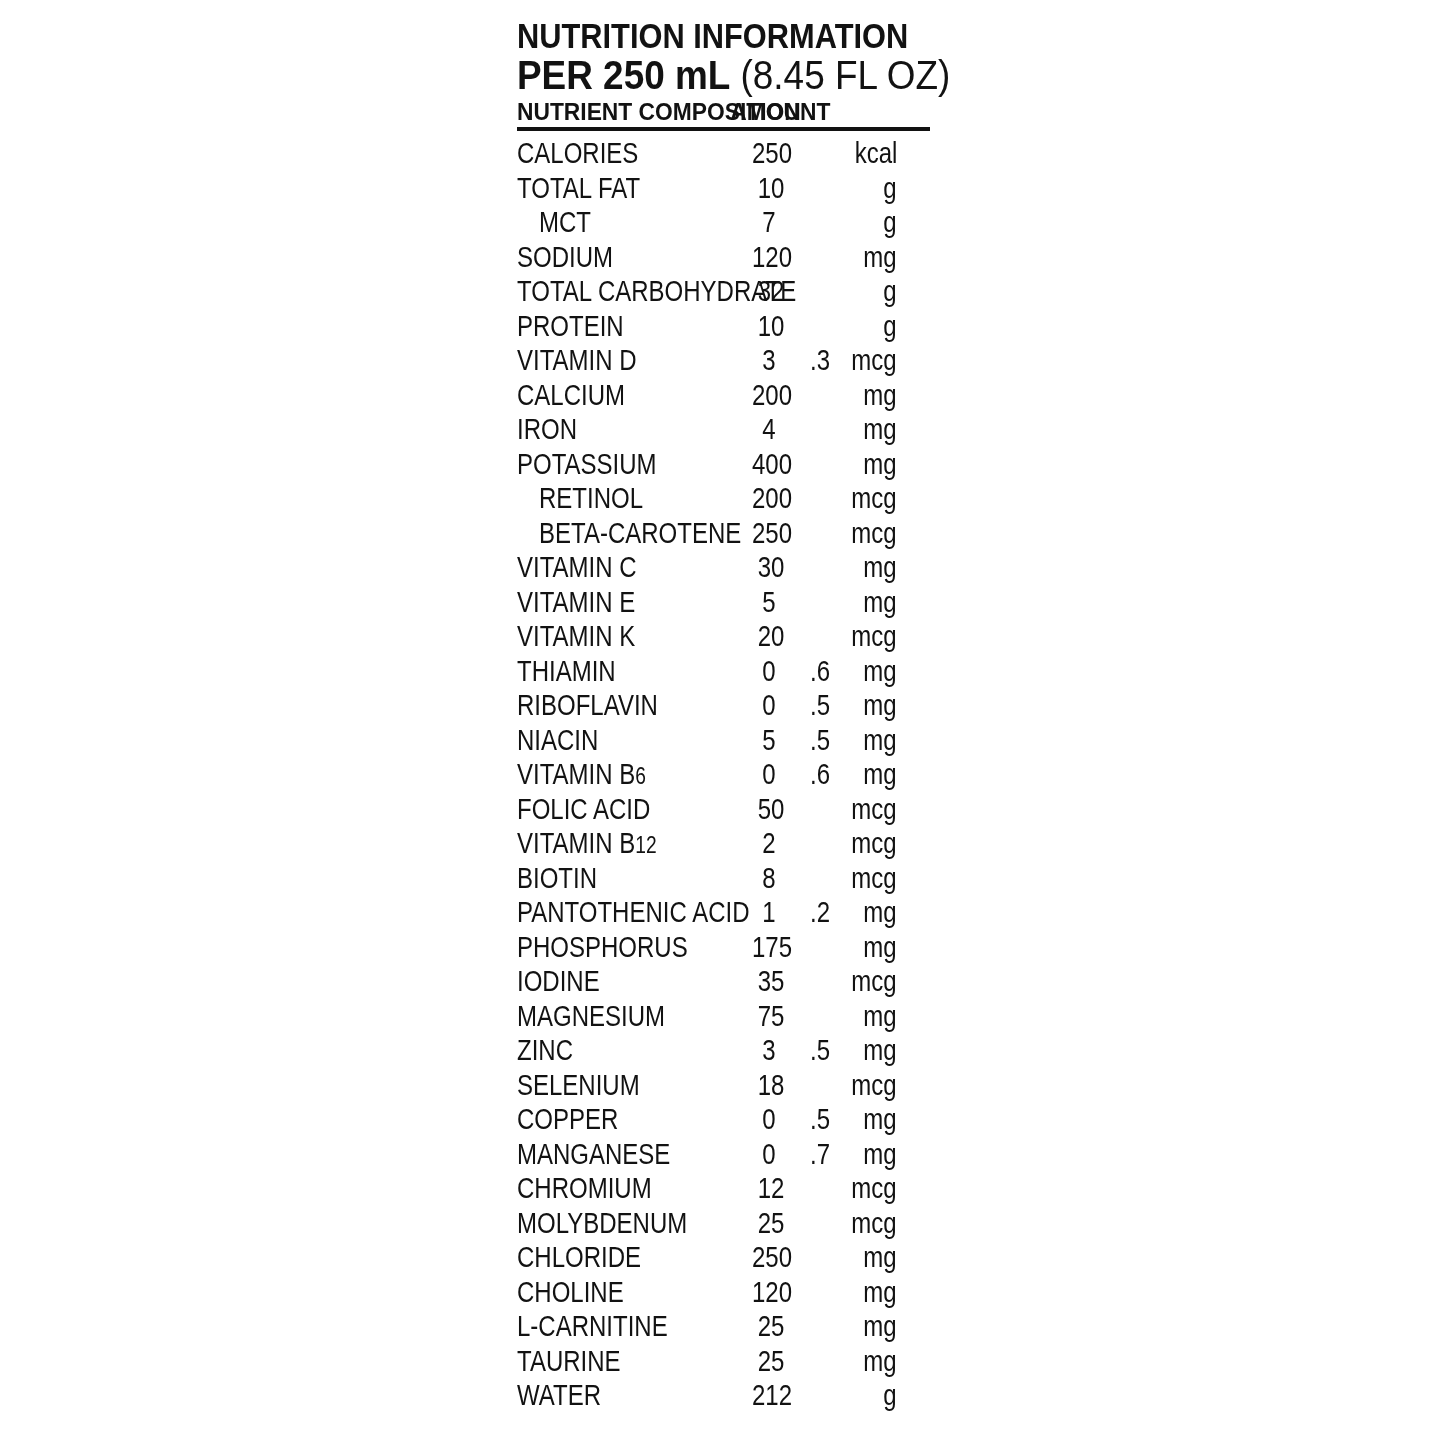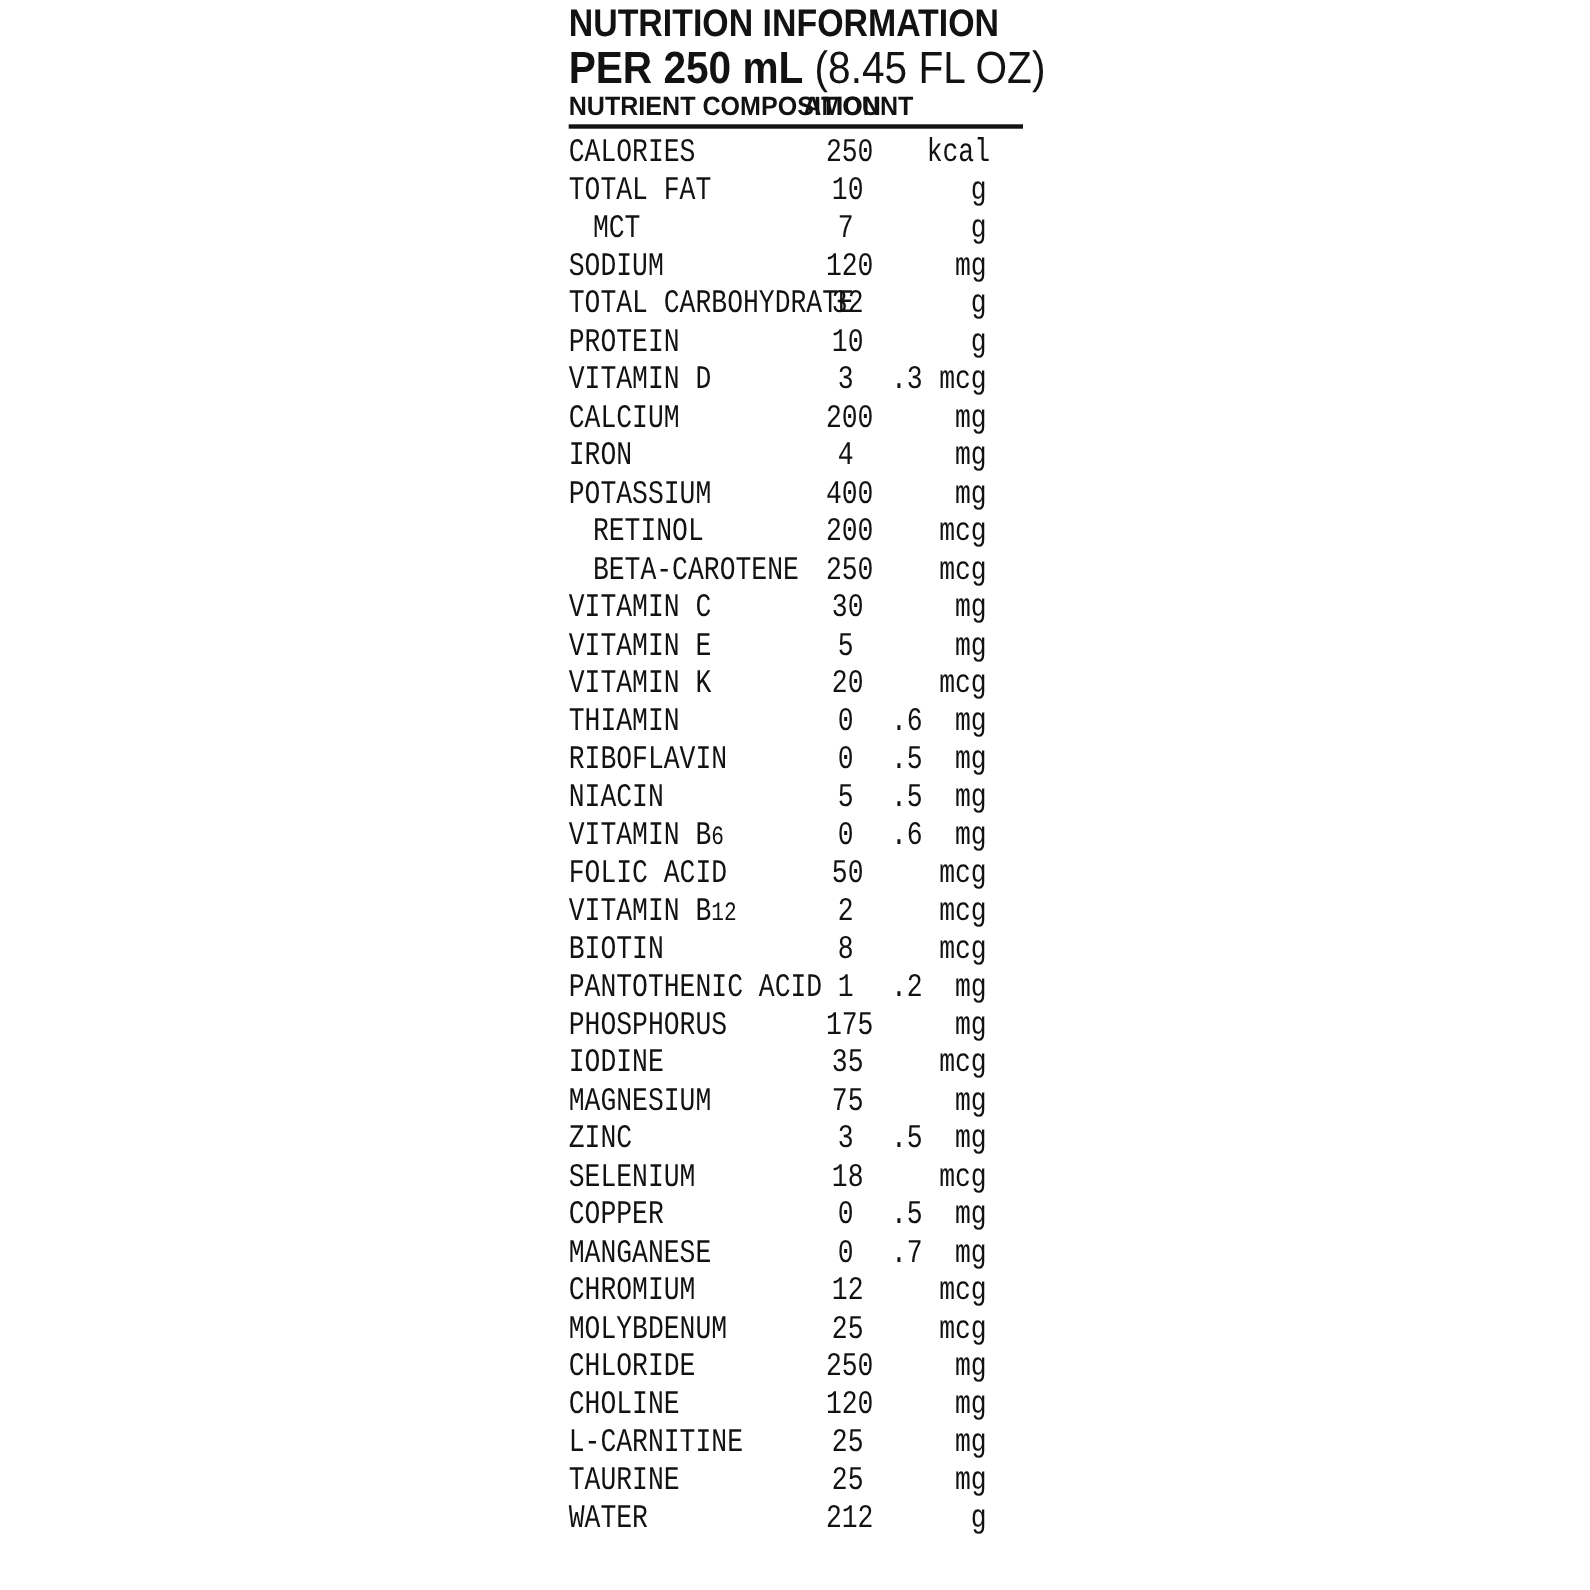--- a/index.html
+++ b/index.html
@@ -8,21 +8,21 @@
     width: 1445px;
     height: 1445px;
     background: #ffffff;
     font-family: "Liberation Sans", sans-serif;
     color: #121212;
     overflow: hidden;
   }
   .panel {
     position: absolute;
     left: 517px;
-    top: 2px;
+    top: 16px;
     width: 413px;
   }
   
   .cx {
     display: inline-block;
     transform: scaleX(0.80);
     transform-origin: 0 50%;
     white-space: nowrap;
   }
   .cx-r {
@@ -60,21 +60,20 @@
     background: #121212;
     margin-top: 3px;
   }
   .rows { margin-top: 5px; }
   .row {
     display: grid;
     grid-template-columns: 208px 85px 18px 69px 33px;
     height: 34.5px;
     line-height: 34.5px;
     font-size: 30px;
-    font-family: Liberation Mono, monospace;
   }
   .cell { overflow: visible; }
   .label.indent { padding-left: 22px; }
   .amt-int { text-align: center; }
   .amt-frac { text-align: left; }
   .unit { text-align: right; }
   .sub {
     font-size: 24px;
   }
 </style>

